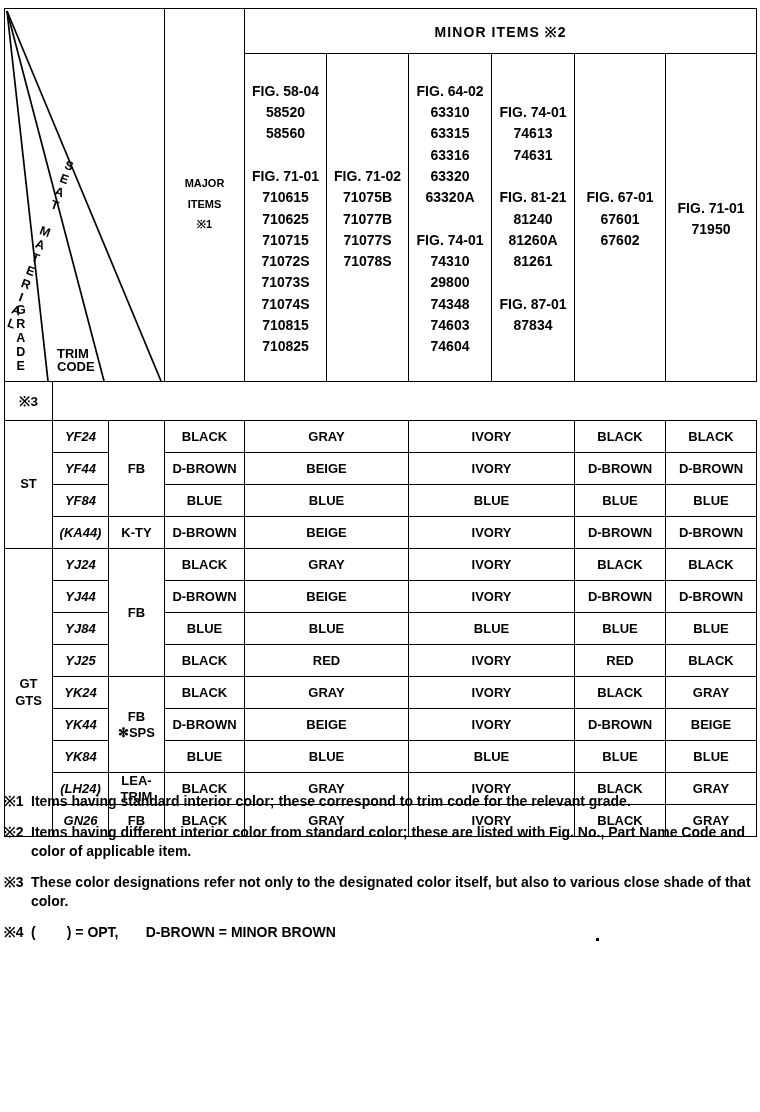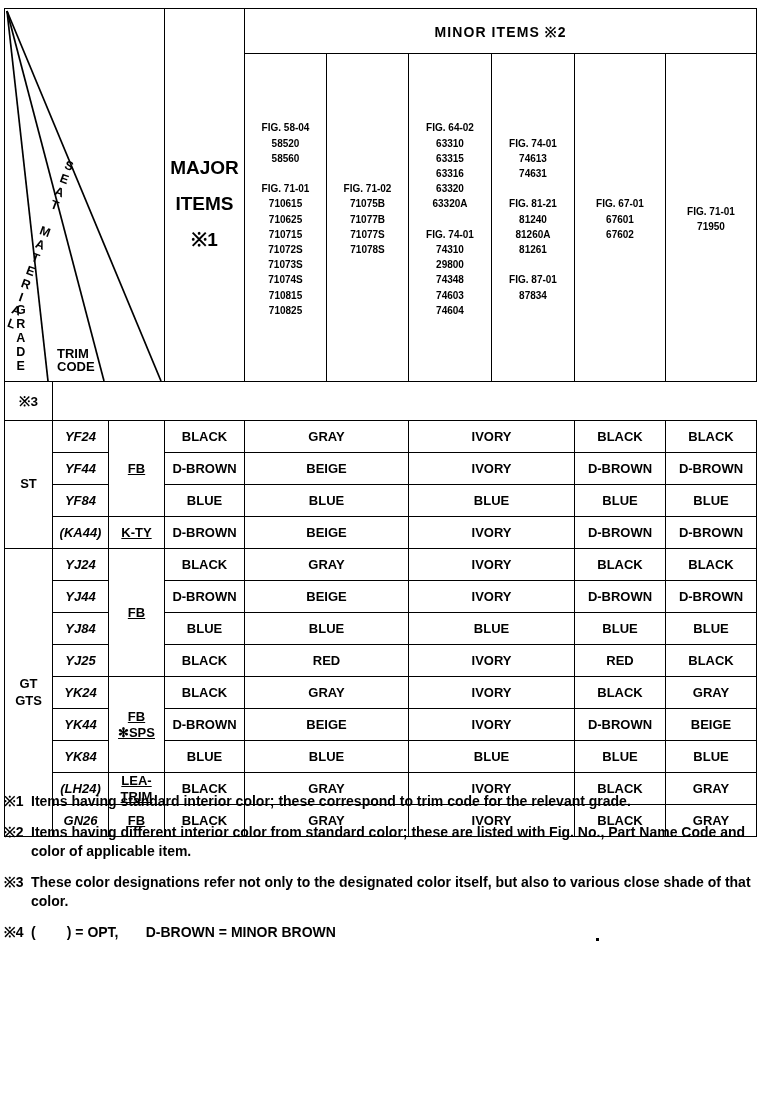--- a/index.html
+++ b/index.html
@@ -81,50 +81,50 @@
   }
   .seat-lbl {
     left: 60px;
     top: 148px;
     font-size: 12.5px;
     transform: rotate(20deg);
     transform-origin: left top;
   }
 
   .major-head {
-    font-size: 19px;
+    font-size: 11px;
     line-height: 1.9;
     height: 332px;
     vertical-align: top;
     padding-top: 18px !important;
   }
   .major-star {
     height: 38px;
     font-size: 13.5px;
   }
   .minor-title {
     height: 40px;
     font-size: 14px;
     letter-spacing: 1.1px;
     margin-left: 11px;
   }
   .fig-col {
     vertical-align: top;
     height: 292px;
-    font-size: 10px;
+    font-size: 14px;
     line-height: 1.52;
     padding-top: 3px !important;
     white-space: pre-line;
   }
 
   
   .drow td { height: 31px; font-size: 13px; }
   .grade-cell { font-size: 13px; line-height: 1.25; }
   .trim-cell  { font-size: 12.5px; font-style: italic; }
-  .mat-cell   { font-size: 12.5px; line-height: 1.18; text-decoration: underline; }
+  .mat-cell   { font-size: 12.5px; line-height: 1.18; }
   .clr-cell   { font-size: 12.5px; }
 
   
   .notes {
     position: absolute;
     left: 4px;
     top: 792px;
     width: 752px;
     font-size: 14px;
     font-weight: bold;

